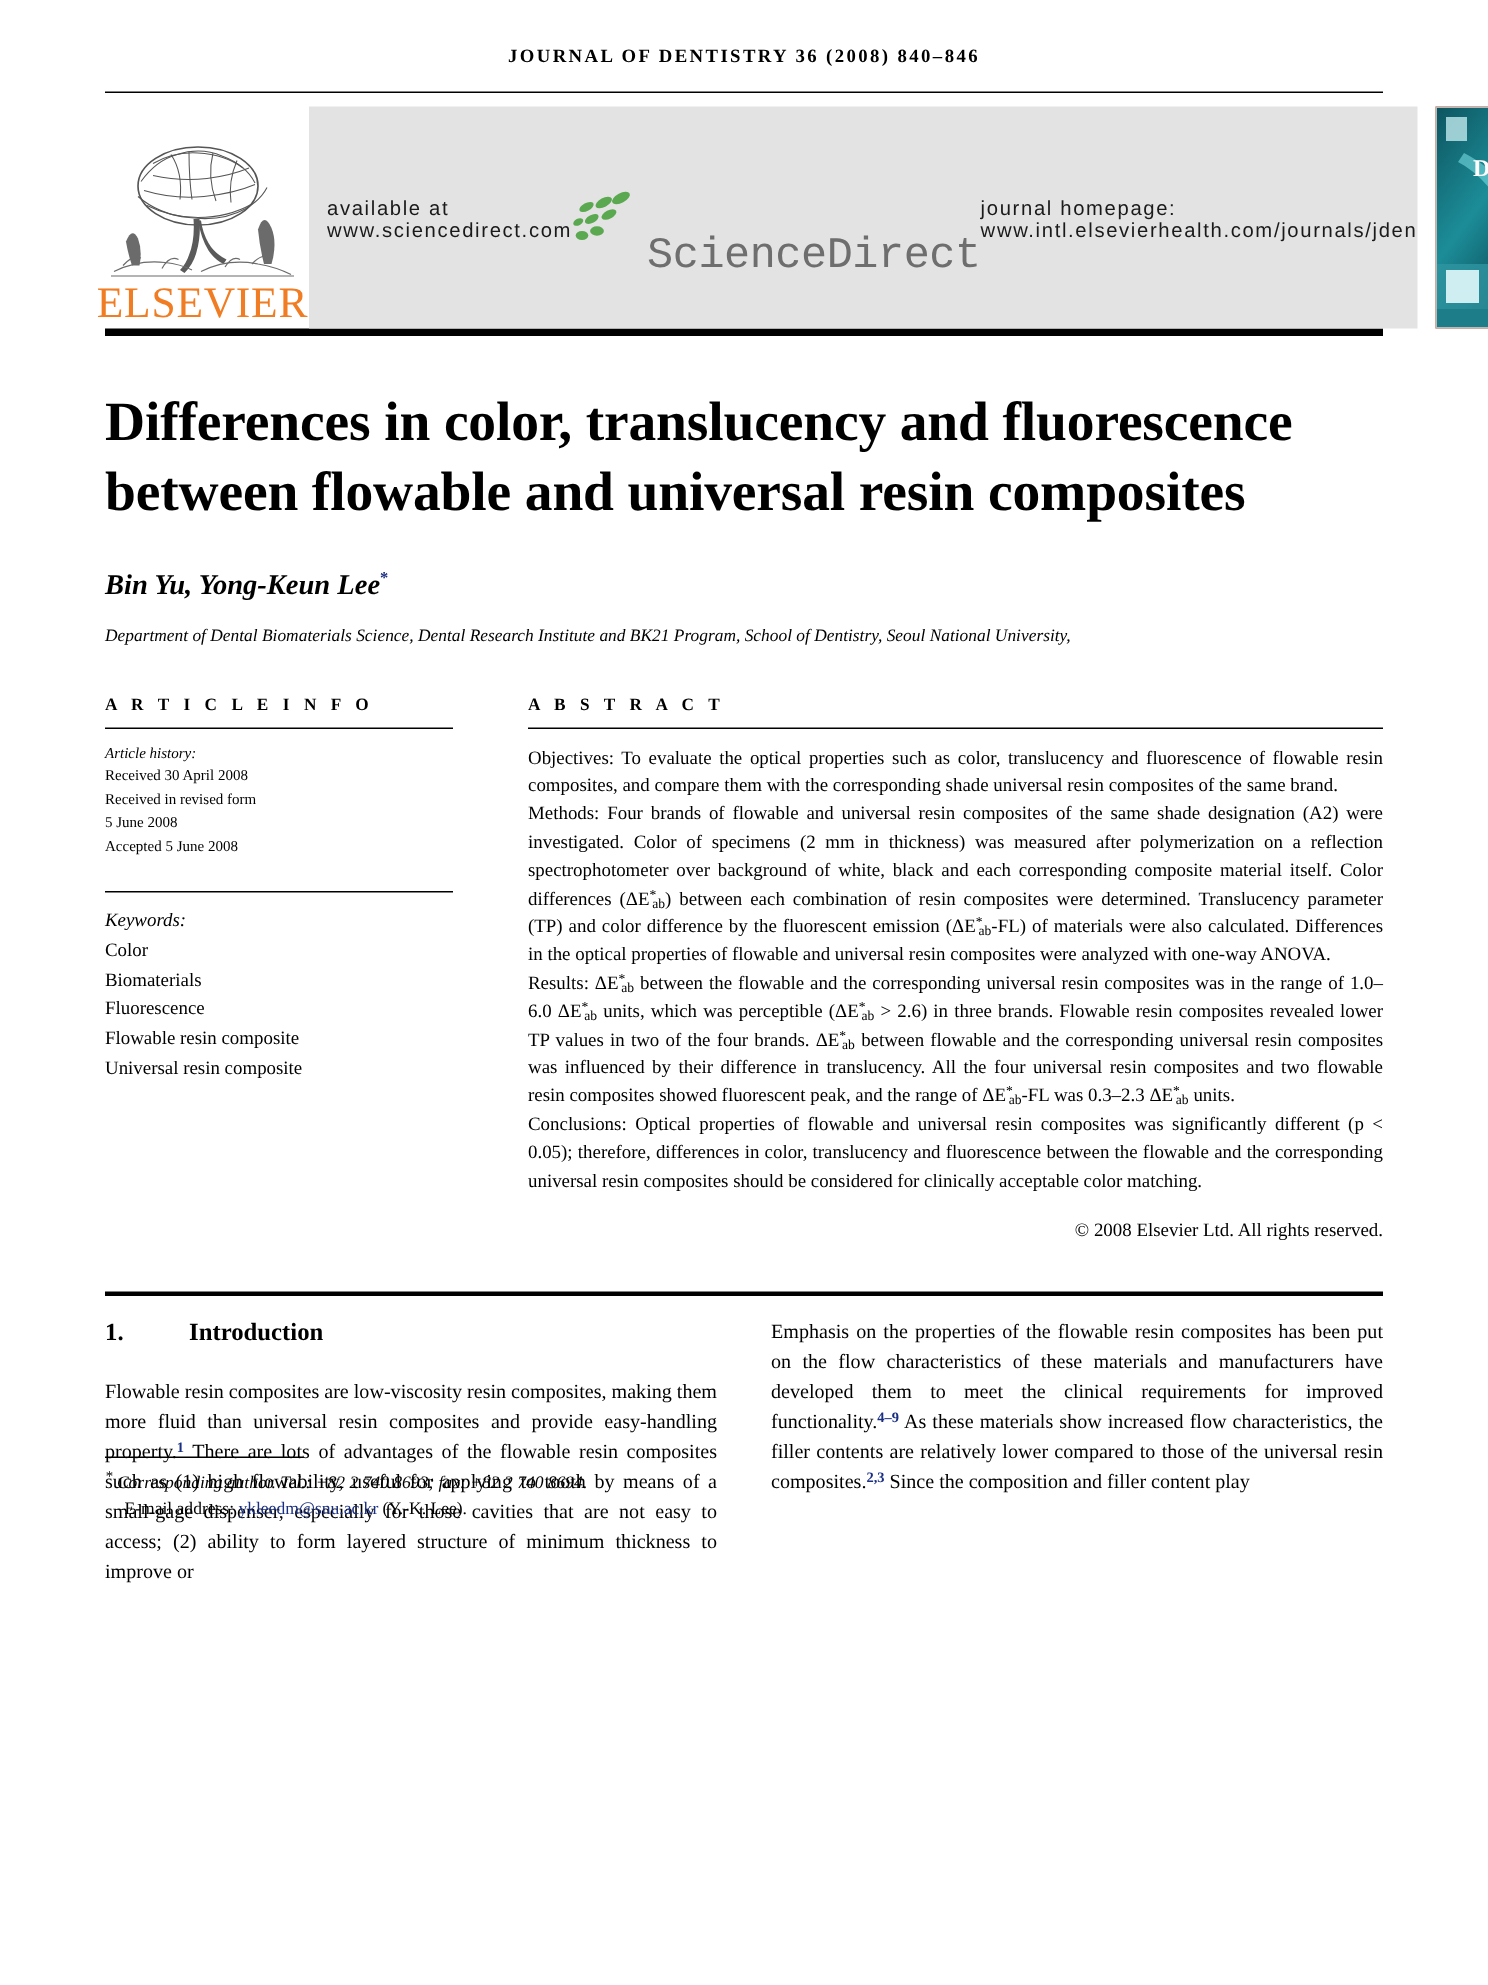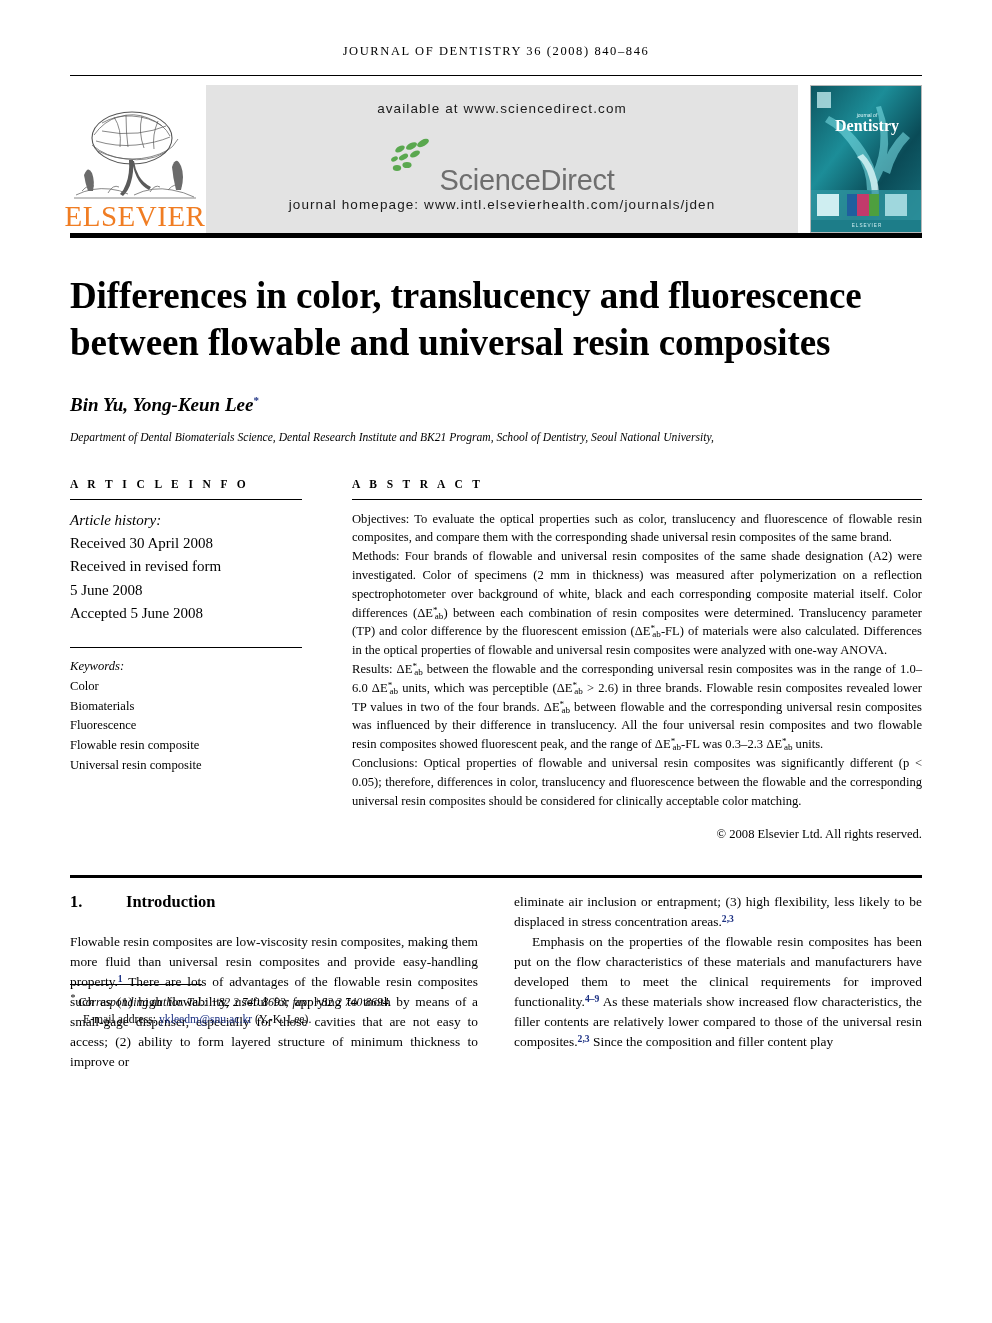--- a/index.html
+++ b/index.html
@@ -14,23 +14,23 @@
     overflow: hidden;
   }
 
   .page { padding: 0 70px; position: relative; }
 
   
   .running-head {
     text-align: center;
     font-family: "Liberation Serif", serif;
     font-size: 12.5px;
-    font-weight: normal;
+    font-weight: bold;
     letter-spacing: 1.6px;
-    padding-top: 44px;
+    padding-top: 30px;
     padding-bottom: 16px;
     text-transform: uppercase;
     font-variant: small-caps;
   }
   .rule-thin { border-top: 1.6px solid #000; margin: 0 0 0 0; }
   .rule-thick { border-top: 5px solid #000; }
 
   
   .masthead {
     display: flex;
@@ -55,34 +55,34 @@
     color: #f07d23;
     line-height: 1;
     margin-top: 1px;
     font-weight: 400;
   }
   .sd-panel {
     flex: 1 1 auto;
     background: #e3e3e3;
     margin: 0 12px 0 6px;
     display: flex;
-    flex-direction: column;
+    flex-direction: row;
     align-items: center;
     justify-content: flex-start;
-    padding: 16px 0 14px 0;
+    padding: 16px 0 14px 12px;
   }
   .sd-avail, .sd-home {
     font-family: "Liberation Sans", sans-serif;
     font-size: 13.5px;
     letter-spacing: 1.1px;
     color: #1a1a1a;
   }
   .sd-logo-row { display: flex; align-items: center; gap: 6px; }
   .sd-word {
-    font-family: Liberation Sans, sans-serif;
+    font-family: Liberation Mono, monospace;
     font-size: 29px;
     color: #6e6e6e;
     letter-spacing: -0.3px;
     margin-top: 48px;
   }
   .cover-block {
     width: 112px;
     flex: 0 0 112px;
     border: 1px solid #b9b9b9;
     position: relative;
@@ -124,21 +124,21 @@
 
   .sect-head {
     font-size: 11.5px;
     font-weight: bold;
     letter-spacing: 3.4px;
     margin-bottom: 9px;
   }
   .hr-thin { border-top: 1.3px solid #000; }
 
   .hist {
-    font-size: 15px;
+    font-size: 10px;
     line-height: 1.56;
     margin-top: 9px;
   }
   .hist .it { font-style: italic; }
 
   .kw-box { margin-top: 22px; }
   .kw-list { font-size: 12.6px; line-height: 1.56; margin-top: 9px; }
   .kw-list .it { font-style: italic; }
 
   .abs-body {
@@ -360,21 +360,20 @@
         <span class="num">1.</span>
         <span>Introduction</span>
       </div>
       <div class="btext">
         <p><span>Flowable resin composites are low-viscosity resin composites, making them more fluid than universal resin composites and provide easy-handling property.</span><sup>1</sup><span> There are lots of advantages of the flowable resin composites such as (1) high flowability, useful for applying to tooth by means of a small-gage dispenser, especially for those cavities that are not easy to access; (2) ability to form layered structure of minimum thickness to improve or</span></p>
       </div>
     </div>
 
     <div class="bcol">
       <div class="btext">
-        <p><span>eliminate air inclusion or entrapment; (3) high flexibility, less likely to be displaced in stress concentration areas.</span><sup>2,3</sup></p>
         <p><span>Emphasis on the properties of the flowable resin composites has been put on the flow characteristics of these materials and manufacturers have developed them to meet the clinical requirements for improved functionality.</span><sup>4–9</sup><span> As these materials show increased flow characteristics, the filler contents are relatively lower compared to those of the universal resin composites.</span><sup>2,3</sup><span> Since the composition and filler content play</span></p>
       </div>
     </div>
   </div>
 
   <div class="footer">
     <div class="fn-rule"></div>
     <div class="fn">
       <span class="star">*</span>
       <span>Corresponding author. Tel.: +82 2 740 8693; fax: +82 2 740 8694.</span>

